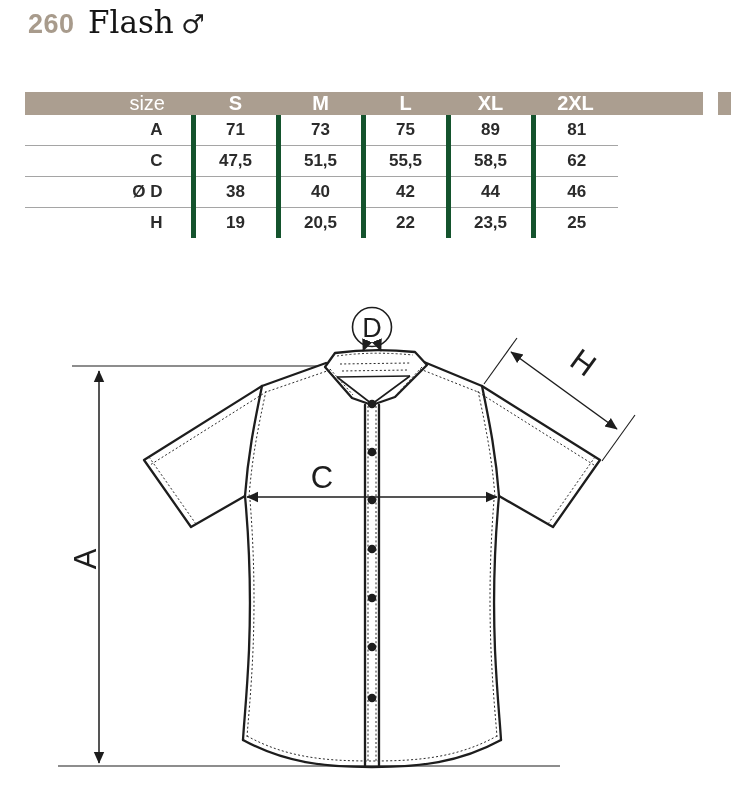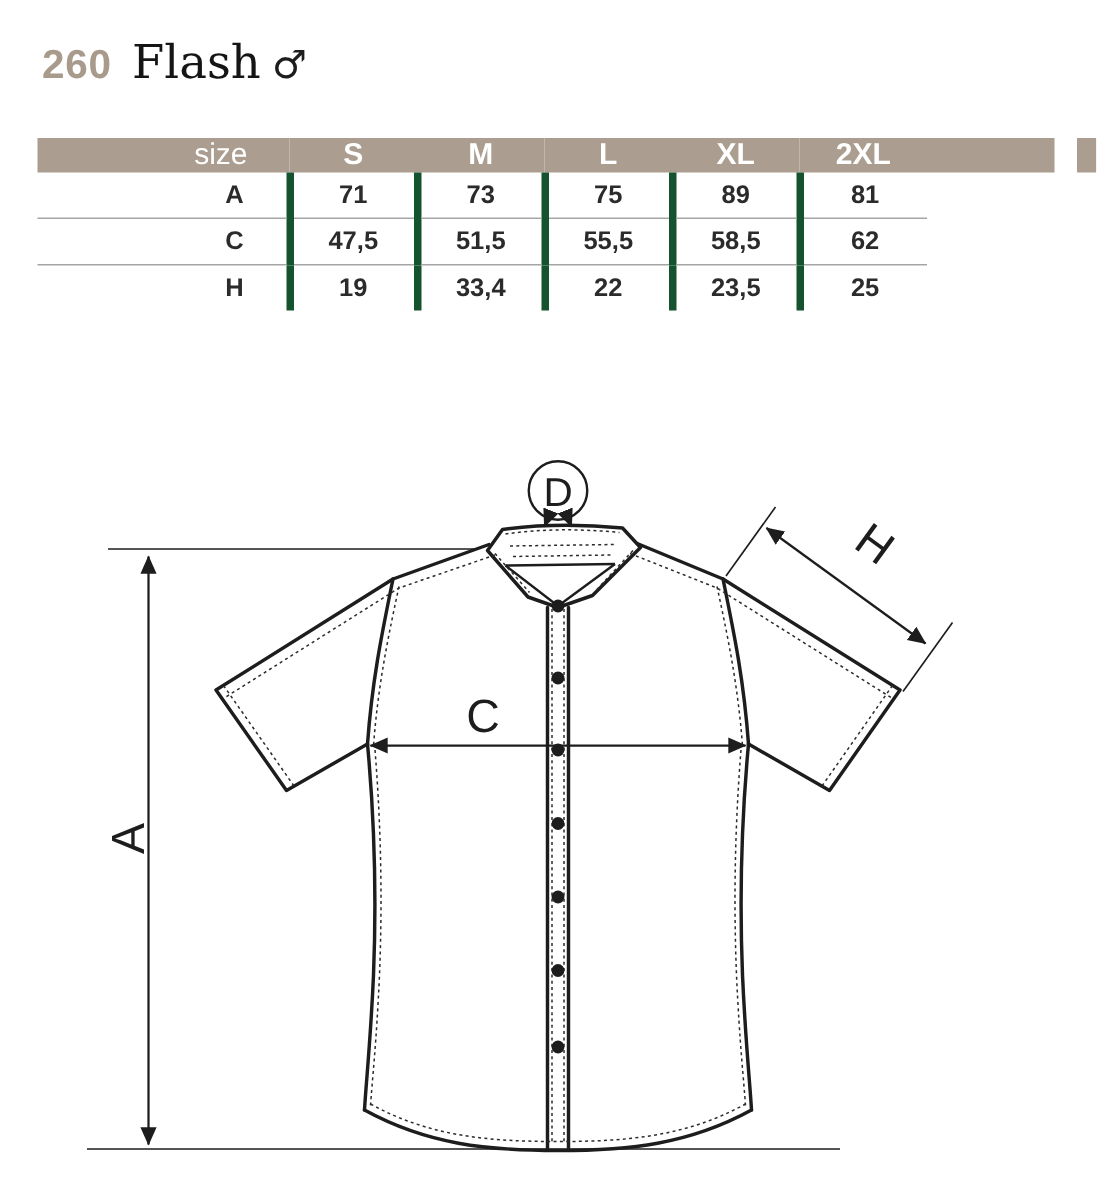--- a/index.html
+++ b/index.html
@@ -1,20 +1,20 @@
 <!DOCTYPE html>
 <html><head>
 <meta charset="utf-8">
 <style>
   html,body{margin:0;padding:0;background:#fff;}
   .page{position:relative;width:731px;height:791px;background:#ffffff;overflow:hidden;
         font-family:"Liberation Sans",sans-serif;}
 
   
-  .title-row{position:absolute;left:28px;top:24px;white-space:nowrap;}
+  .title-row{position:absolute;left:28px;top:4px;white-space:nowrap;}
   .title-code{font-family:"Liberation Sans",sans-serif;font-weight:bold;font-size:27px;
               color:#a89b8c;letter-spacing:.5px;}
   .title-name{font-family:"DejaVu Serif",serif;font-size:31px;color:#151515;margin-left:9px;}
   .title-gender{font-family:"DejaVu Sans",sans-serif;font-size:26px;color:#1d1d1d;margin-left:3px;}
 
   
   .section-heading{position:absolute;left:28px;top:66px;font-size:15px;font-weight:bold;
                    color:#a89b8c;letter-spacing:.4px;}
 
   
@@ -96,23 +96,32 @@
       <tr>
         <td class="row-label">C</td>
         <td class="val">47,5</td>
         <td class="val">51,5</td>
         <td class="val">55,5</td>
         <td class="val">58,5</td>
         <td class="val">62</td>
         <td class="filler"></td>
       </tr>
       <tr>
+        <td class="row-label">Ø D</td>
+        <td class="val">38</td>
+        <td class="val">40</td>
+        <td class="val">42</td>
+        <td class="val">44</td>
+        <td class="val">46</td>
+        <td class="filler"></td>
+      </tr>
+      <tr>
         <td class="row-label">H</td>
         <td class="val">19</td>
-        <td class="val">33,4</td>
+        <td class="val">20,5</td>
         <td class="val">22</td>
         <td class="val">23,5</td>
         <td class="val">25</td>
         <td class="filler"></td>
       </tr>
     </tbody>
   </table>
   <div class="header-fragment"></div>
 
 

